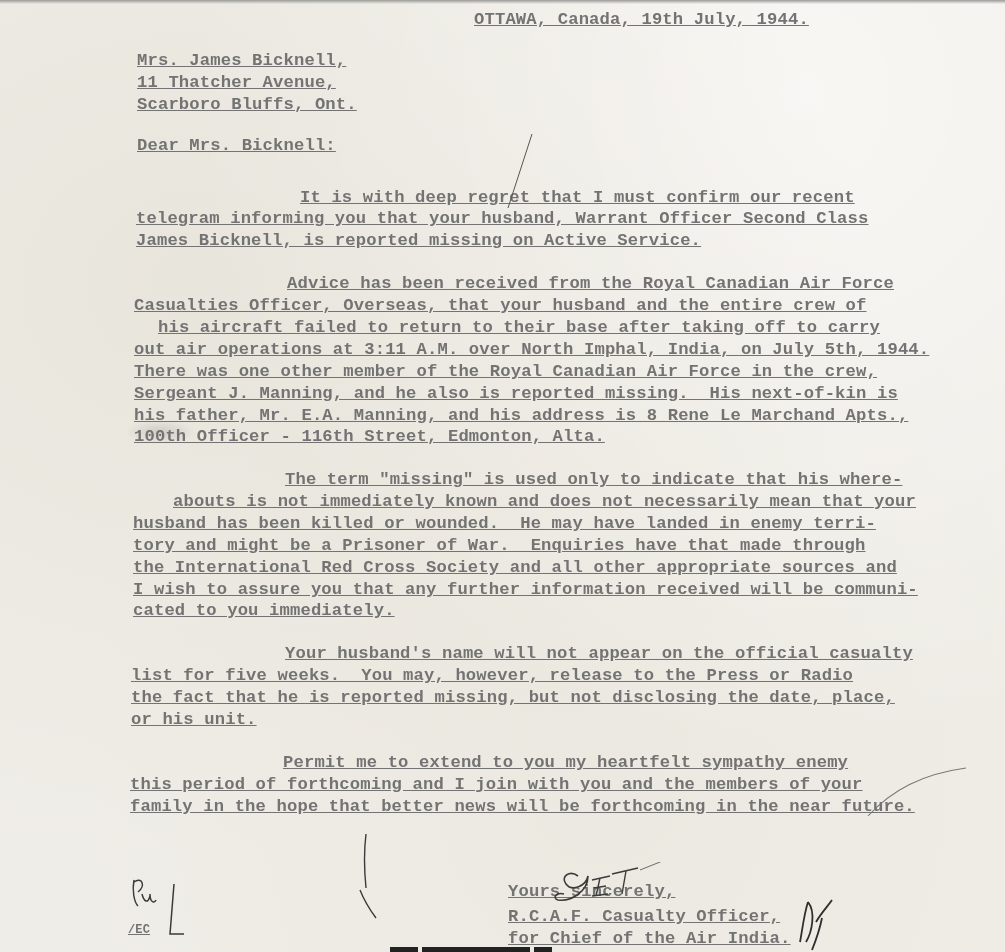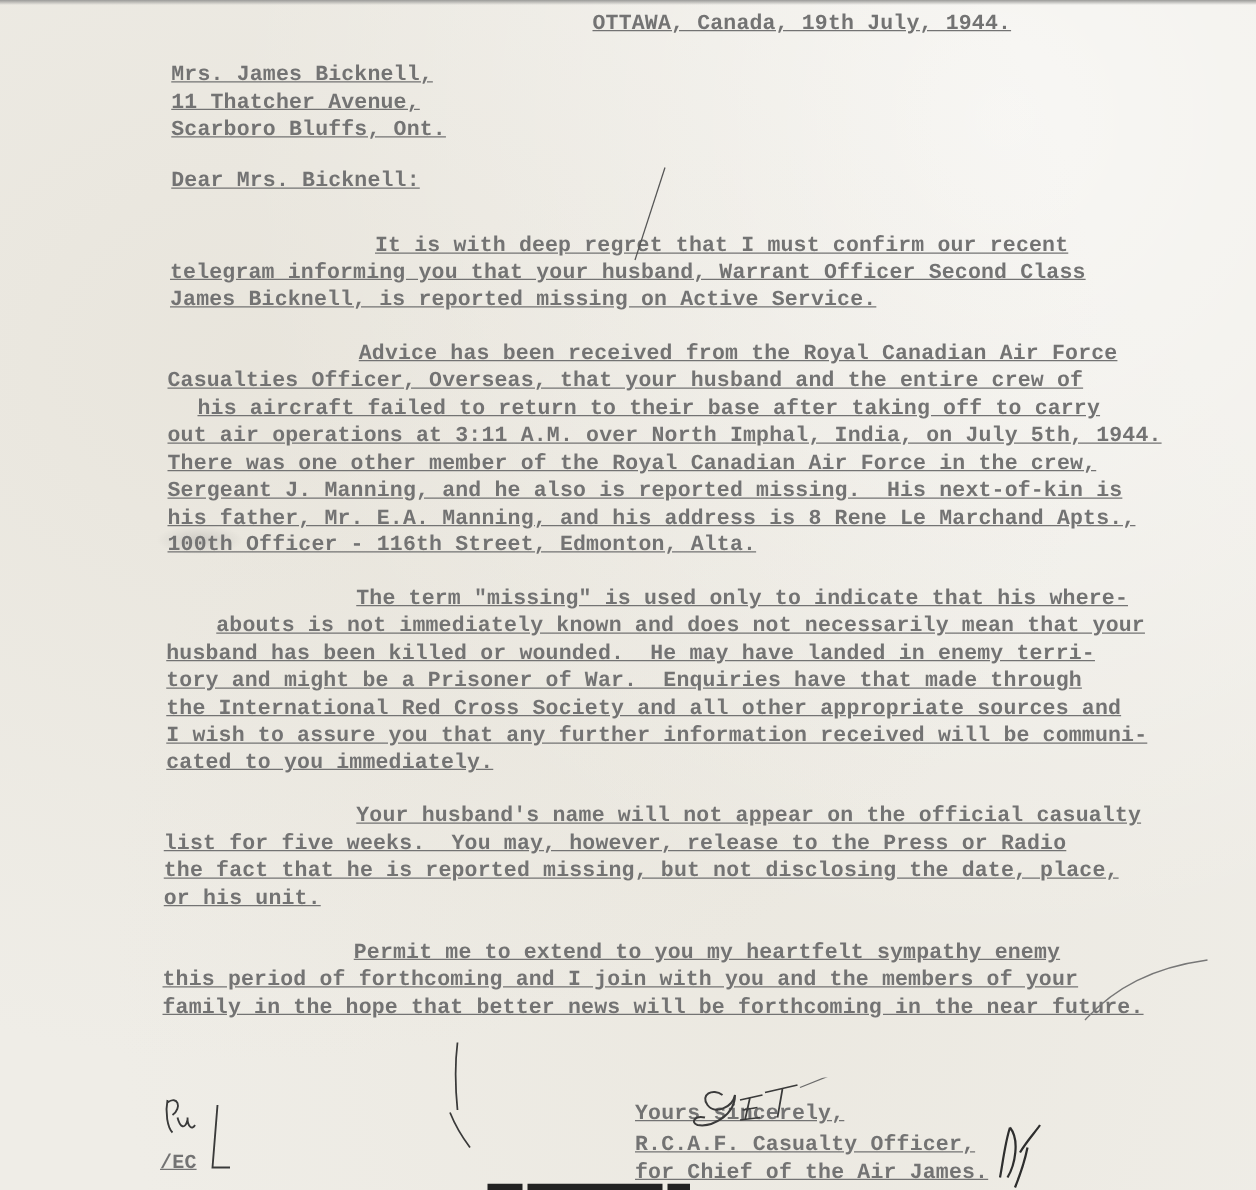--- a/index.html
+++ b/index.html
@@ -109,27 +109,27 @@
 <div class="line" style="left:508px; top:843px;margin-top:39px;">Yours sincerely,</div>
 
 <svg class="handmark" style="left:548px; top:862px;" width="140" height="50" viewBox="0 0 140 50">
   <path d="M30 14 C 22 8, 12 14, 18 22 C 24 30, 38 24, 40 14 C 40 30, 22 40, 10 38 C 4 36, 8 30, 16 32" fill="none" stroke="#3b3b3b" stroke-width="1.6"></path>
   <path d="M44 18 L 62 14 M 52 16 L 48 34 M 46 26 L 58 24 M 44 34 L 60 32" fill="none" stroke="#3b3b3b" stroke-width="1.4"></path>
   <path d="M64 12 L 90 6 M 78 9 L 74 32" fill="none" stroke="#3b3b3b" stroke-width="1.4"></path>
   <path d="M92 8 L 122 -4" fill="none" stroke="#6a6a6a" stroke-width="1"></path>
 </svg>
 
 <div class="line" style="left:508px; top:907px;">R.C.A.F. Casualty Officer,</div>
-<div class="line" style="left:508px; top:929px;">for Chief of the Air James.</div>
+<div class="line" style="left:508px; top:929px;">for Chief of the Air India.</div>
 
 <svg class="handmark" style="left:786px; top:892px;" width="60" height="60" viewBox="0 0 60 60">
   <path d="M14 50 C 16 40, 18 22, 22 10 M 22 10 C 30 20, 26 40, 20 50 M 30 30 C 36 20, 42 14, 46 8 M 36 26 C 34 36, 30 48, 26 58" fill="none" stroke="#2e2e2e" stroke-width="1.8"></path>
 </svg>
 
-<div class="line" style="left:128px; top:920px; font-size:16px;">/EC</div>
+<div class="line" style="left:128px; top:920px; font-size:12px;">/EC</div>
 <svg class="handmark" style="left:128px; top:872px;" width="60" height="70" viewBox="0 0 60 70">
   <path d="M6 8 C 4 18, 6 30, 10 34 M 6 10 C 14 4, 18 14, 10 20 M 14 22 C 16 30, 20 32, 22 24 M 22 22 C 22 30, 26 32, 28 28" fill="none" stroke="#3a3a3a" stroke-width="1.5"></path>
   <path d="M46 12 L 42 62 L 56 62" fill="none" stroke="#3a3a3a" stroke-width="1.5"></path>
 </svg>
 
 <svg class="handmark" style="left:350px; top:830px;" width="40" height="90" viewBox="0 0 40 90">
   <path d="M16 4 C 14 20, 14 38, 16 58 M 10 60 C 14 70, 20 80, 26 88" fill="none" stroke="#3a3a3a" stroke-width="1.4"></path>
 </svg>
 <svg class="handmark" style="left:500px; top:130px;" width="40" height="80" viewBox="0 0 40 80">
   <path d="M32 4 L 8 78" fill="none" stroke="#555" stroke-width="1"></path>

